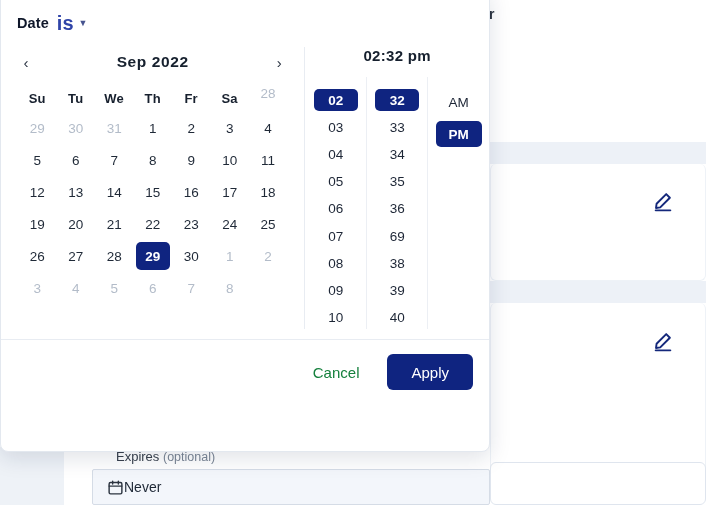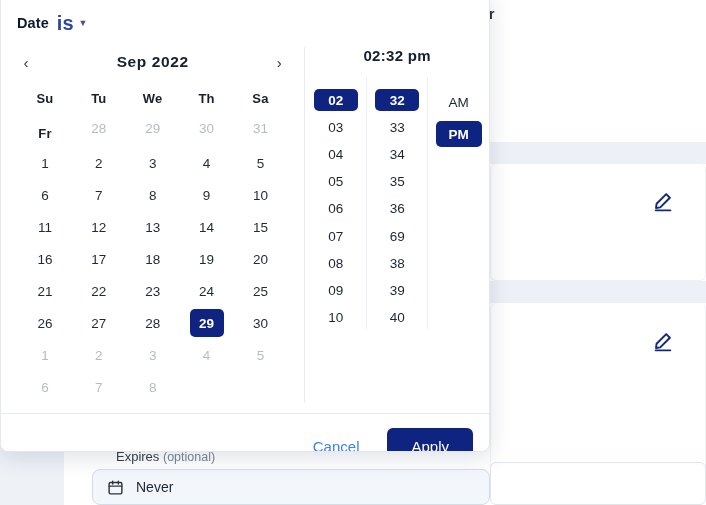--- a/index.html
+++ b/index.html
@@ -53,22 +53,22 @@
   .bg-strip-c { left: 44px; top: 447px; width: 20px; height: 58px; }
 
   .expires-label {
     position: absolute; left: 92px; top: 449px;
     font-size: 13px; color: #38404c; white-space: nowrap; margin-left: 24px;
   }
   .expires-label .optional { color: #7b8695; font-size: 12.5px; }
 
   .expires-field {
     position: absolute; left: 92px; top: 469px; width: 398px; height: 36px;
-    background: #f3f6fb; border: 1px solid #d5dce6; border-radius: 8px;
-    display: flex; align-items: center; gap: 12px; padding: 0 14px;
+    background: #f3f6fb; border: 1px solid #d5dce6; border-radius: 2px;
+    display: flex; align-items: center; padding: 0 14px;
   }
   .expires-field .cal-ic { width: 17px; height: 17px; color: #2c3440; flex: none; }
   .expires-field .val { font-size: 14px; color: #1e2836; }
 
   .bg-bottom-box {
     position: absolute; left: 490px; top: 462px; width: 216px; height: 43px;
     background: #ffffff; border: 1px solid #dfe5ee; border-radius: 6px;
   }
 
   
@@ -109,21 +109,21 @@
   .cal-nav {
     display: flex; align-items: center; justify-content: space-between;
     padding: 0 16px; height: 30px;
   }
   .cal-nav .arrow {
     font-size: 15px; color: #2b3443; width: 18px; text-align: center; cursor: pointer;
     line-height: 1;
   }
   .cal-title { font-size: 15.5px; font-weight: 700; color: #16202e; letter-spacing: .6px; }
 
-  .cal-grid { display: grid; grid-template-columns: repeat(5, 1fr); padding: 0 17px; }
+  .cal-grid { display: grid; grid-template-columns: repeat(7, 1fr); padding: 0 17px; }
   .dow {
     text-align: center; font-size: 13px; font-weight: 700; color: #17202e;
     padding: 14px 0 6px; letter-spacing: .2px;
   }
   .day {
     height: 32px; display: flex; align-items: center; justify-content: center;
     font-size: 13.5px; color: #1f2937; cursor: pointer;
   }
   .day .pill {
     width: 34px; height: 28px; border-radius: 5px;
@@ -154,21 +154,21 @@
   .tcol.ap .titem { width: 46px; height: 26px; }
 
   .popup-divider { height: 1px; background: #e8ecf2; margin-top: 10px; }
 
   .popup-foot {
     display: flex; align-items: center; justify-content: flex-end;
     gap: 18px; padding: 14px 16px 0 0;
   }
   .btn-cancel {
     background: none; border: none; cursor: pointer;
-    font-family: inherit; font-size: 15px; color: #3b82f6; padding: 8px 10px;
+    font-family: inherit; font-size: 15px; color: #15803d; padding: 8px 10px;
   }
   .btn-apply {
     background: #0f2480; border: none; cursor: pointer; border-radius: 6px;
     font-family: inherit; font-size: 15px; color: #ffffff;
     padding: 0 24px; height: 36px;
   }
 </style>
 </head>
 <body>
 
@@ -240,22 +240,22 @@
         <div class="cal-nav">
           <span class="arrow">‹</span>
           <span class="cal-title">Sep 2022</span>
           <span class="arrow">›</span>
         </div>
         <div class="cal-grid" id="cal-grid">
             <div class="dow">Su</div>
             <div class="dow">Tu</div>
             <div class="dow">We</div>
             <div class="dow">Th</div>
+            <div class="dow">Fr</div>
             <div class="dow">Sa</div>
-            <div class="dow">Fr</div>
             <div class="day muted">
               <span class="pill">28</span>
             </div>
             <div class="day muted">
               <span class="pill">29</span>
             </div>
             <div class="day muted">
               <span class="pill">30</span>
             </div>
             <div class="day muted">

